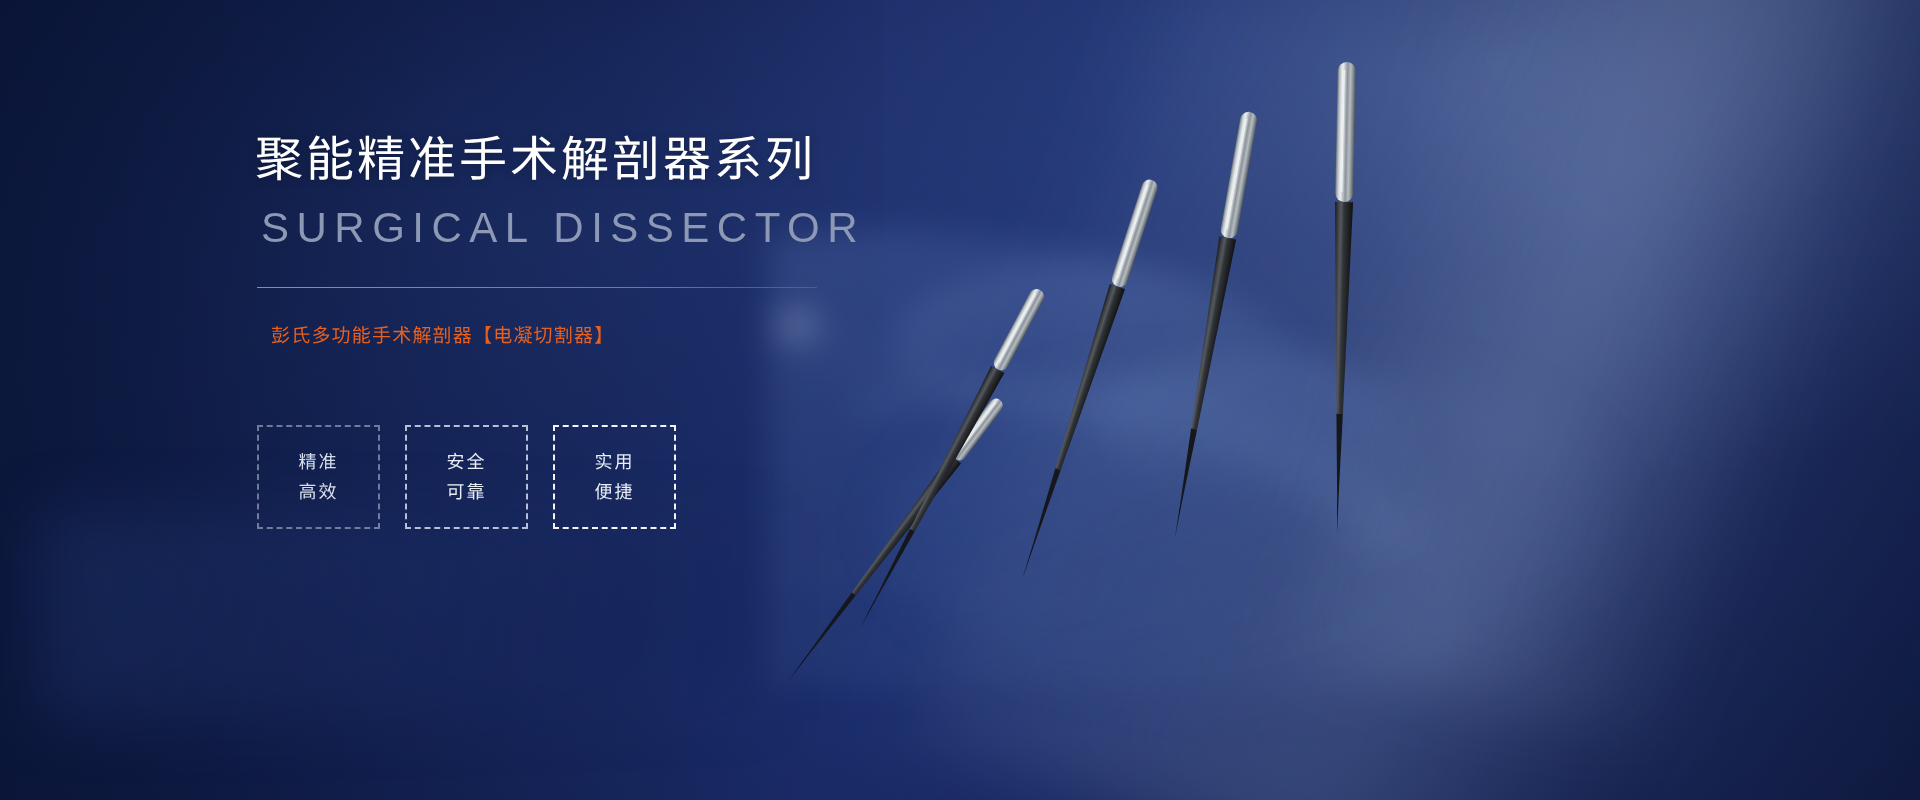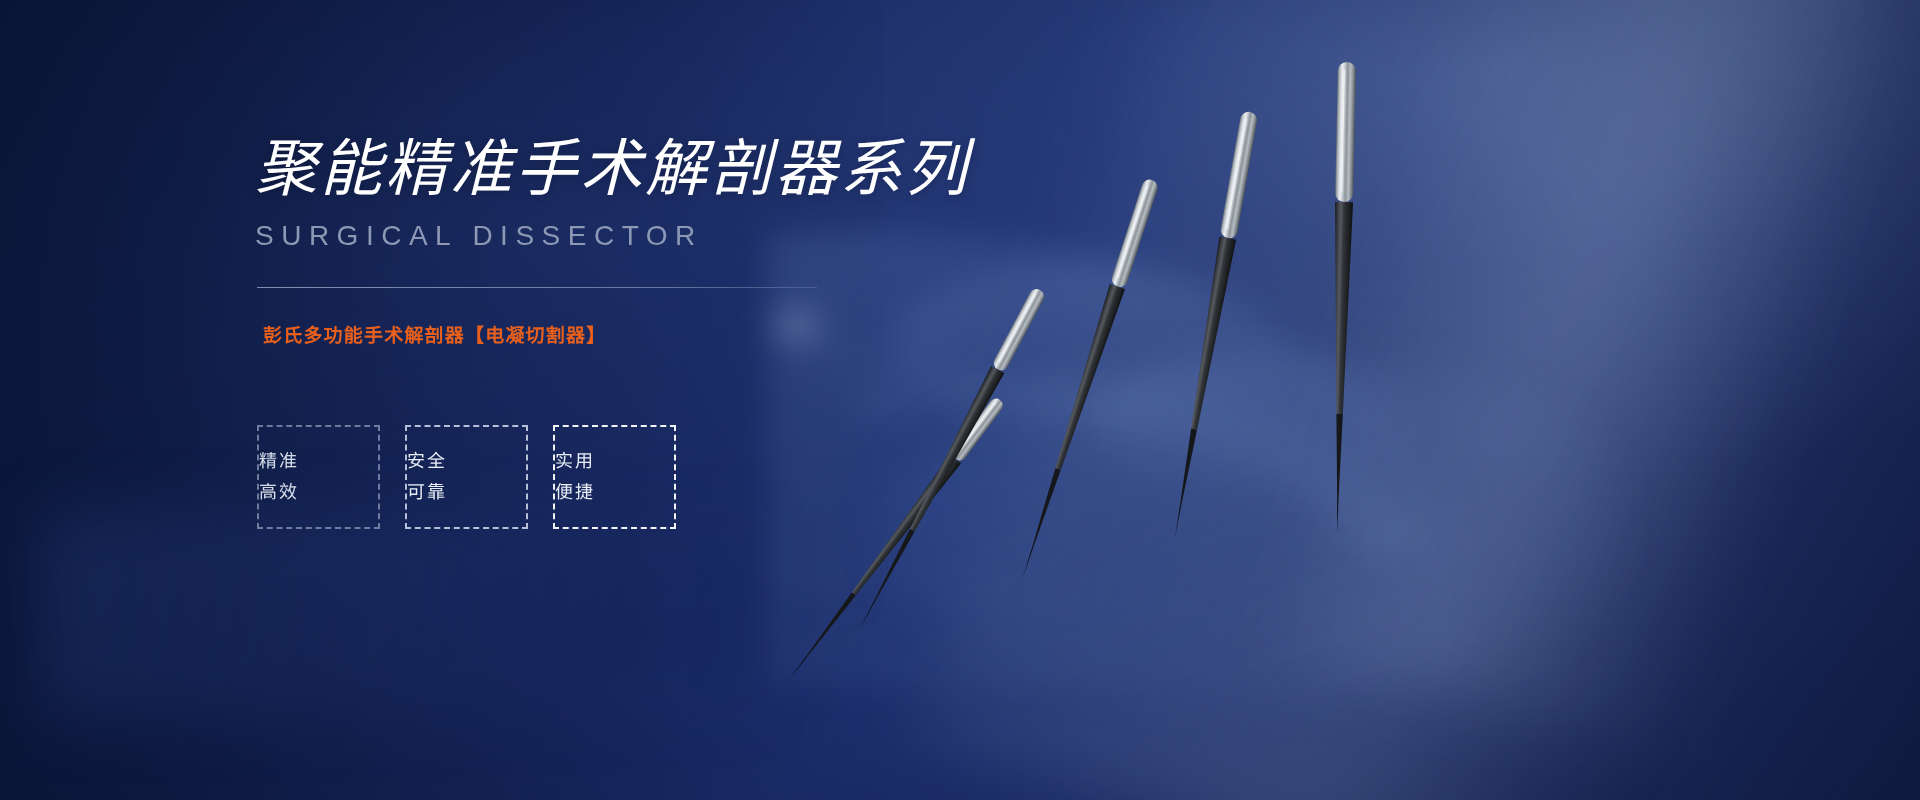--- a/index.html
+++ b/index.html
@@ -98,68 +98,68 @@
   
   .content {
     position: absolute;
     left: 255px;
     top: 132px;
     width: 620px;
     z-index: 6;
   }
 
   .title-cn {
-    font-size: 62px;
+    font-size: 48px;
     line-height: 1.18;
     font-weight: 300;
     letter-spacing: 3px;
     color: #ffffff;
     white-space: nowrap;
     margin: 0;
     text-shadow: 0 1px 10px rgba(0,0,0,0.25);
-    font-style: italic;
   }
 
   .title-en {
-    font-size: 28px;
+    font-size: 42px;
     line-height: 1.2;
     font-weight: 300;
     letter-spacing: 7.5px;
     color: #8d98b4;
     white-space: nowrap;
-    margin: 14px 0 0 0;
+    margin: 14px 0 0 6px;
   }
 
   .divider {
     margin: 34px 0 0 2px;
     width: 560px;
     height: 1px;
     background: linear-gradient(90deg, rgba(160,175,205,0.78) 0%, rgba(150,166,200,0.62) 72%, rgba(140,158,195,0.28) 100%);
   }
 
   .subtitle-cn {
-    margin: 32px 0 0 8px;
+    margin: 32px 0 0 16px;
     font-size: 19px;
-    font-weight: 700;
+    font-weight: 400;
     letter-spacing: 1.2px;
     color: #e8601c;
     white-space: nowrap;
   }
 
   
   .features {
     display: flex;
     gap: 25px;
     margin: 78px 0 0 2px;
   }
   .feature-box {
     width: 123px;
     height: 104px;
     display: flex;
     flex-direction: column;
+    align-items: center;
     justify-content: center;
     gap: 8px;
     box-sizing: border-box;
   }
   .feature-box .fline {
     font-size: 18px;
     letter-spacing: 2px;
     color: #e9edf6;
     font-weight: 400;
     line-height: 1.25;

